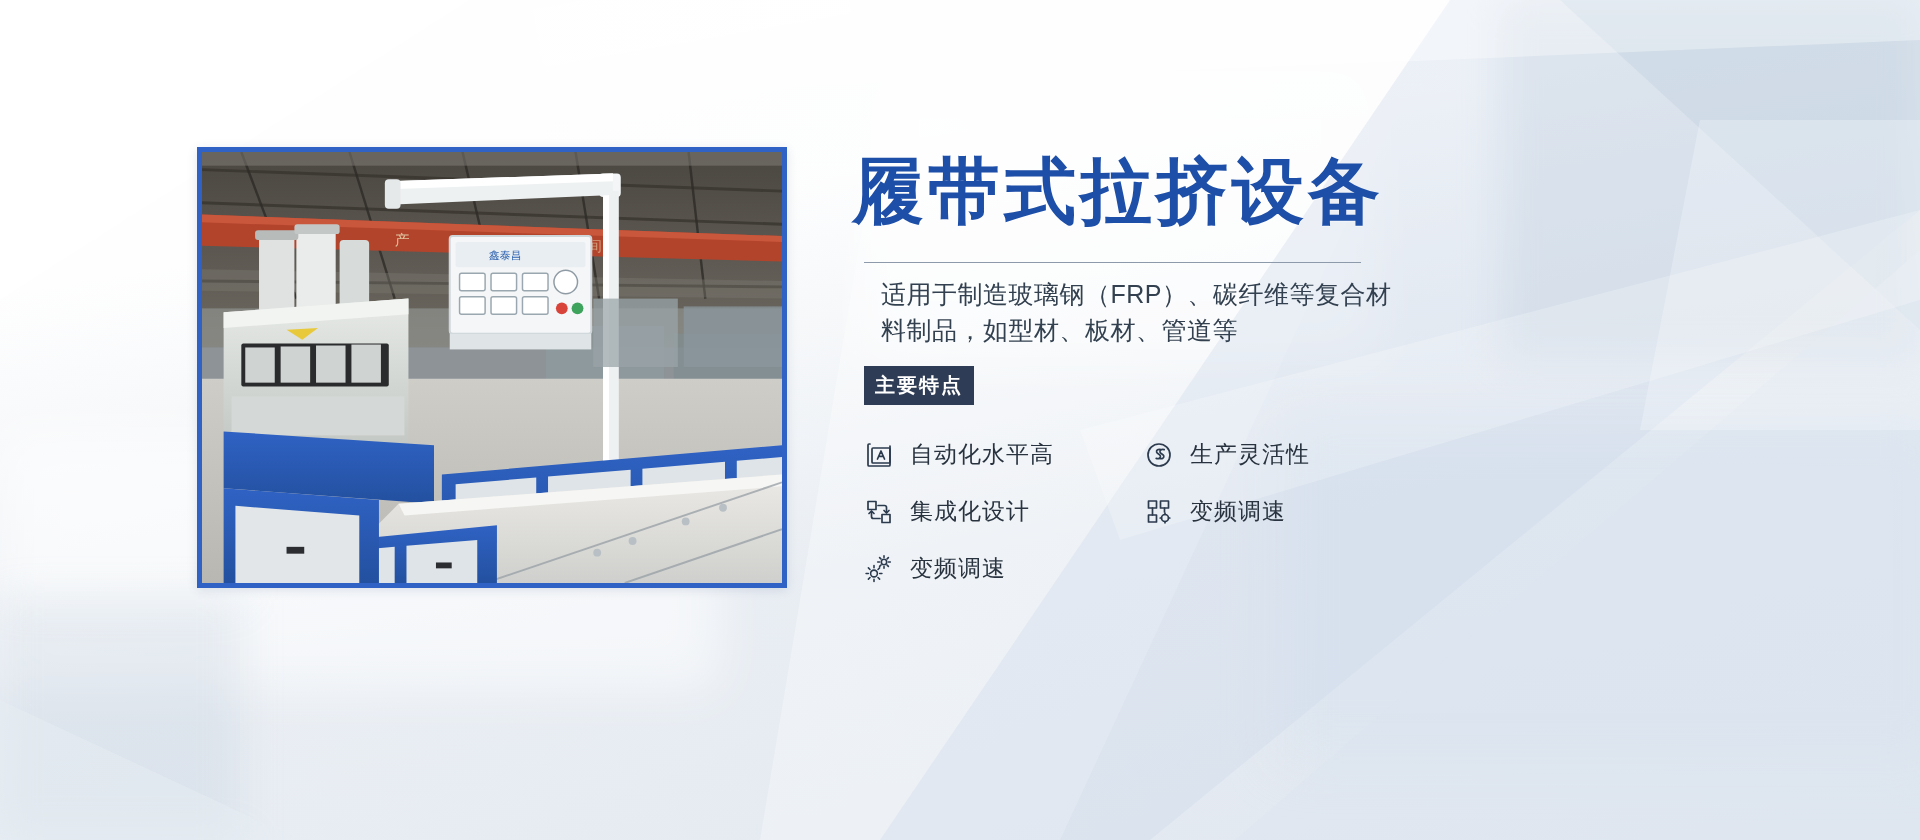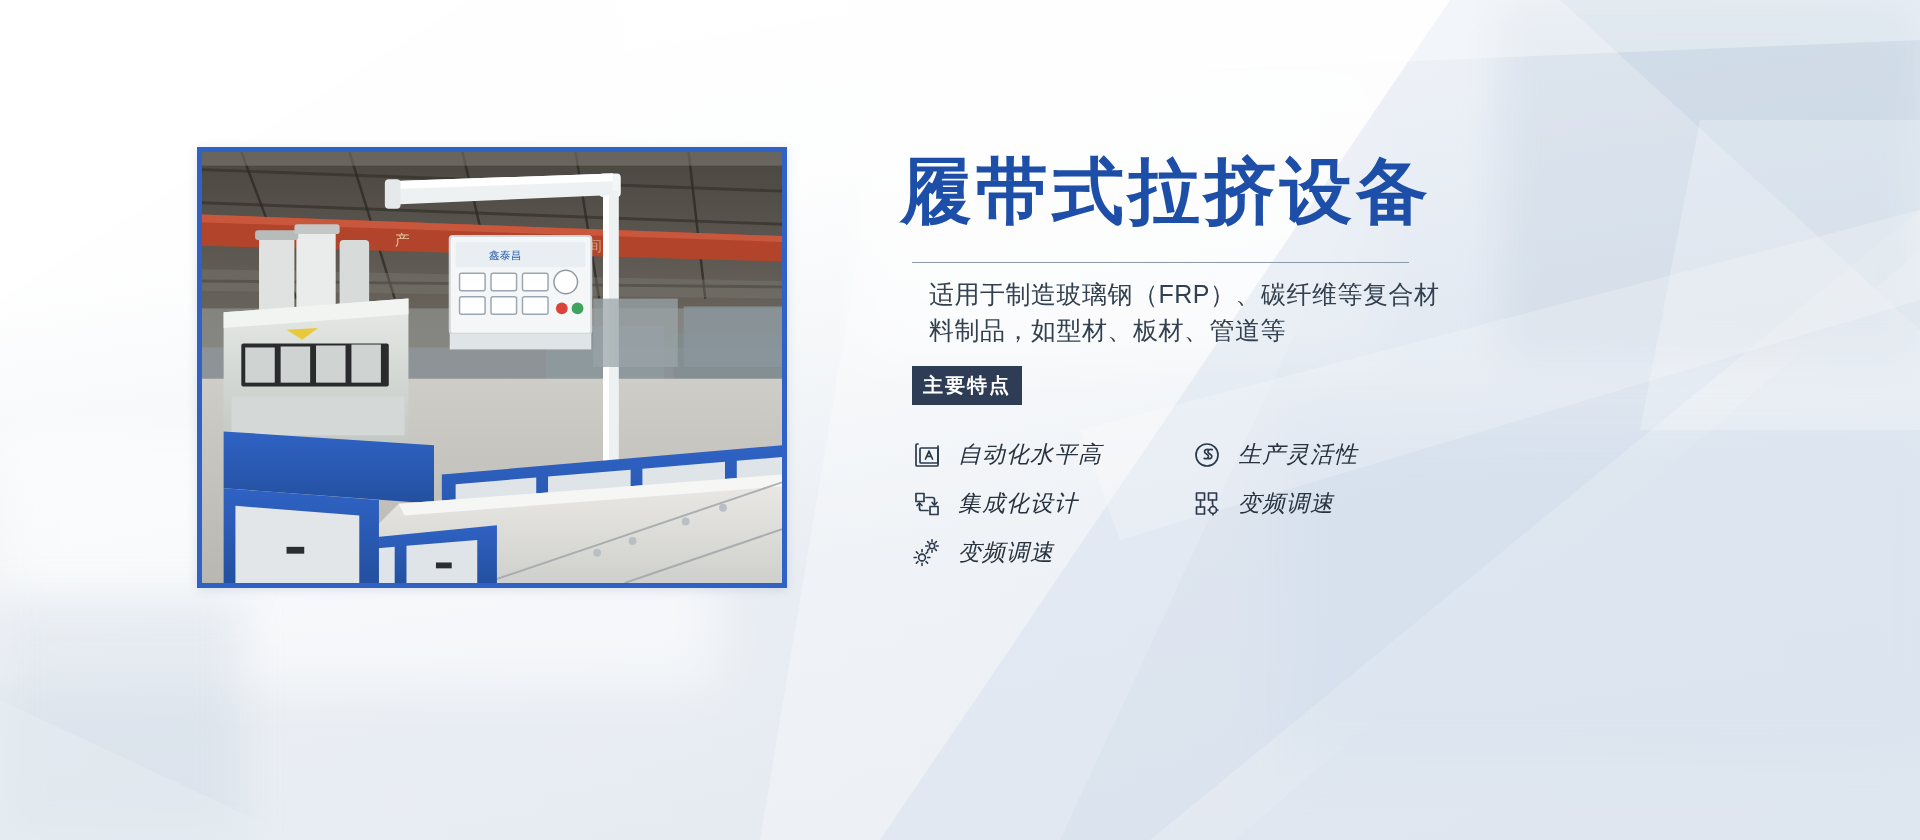--- a/index.html
+++ b/index.html
@@ -65,21 +65,21 @@
     background:#7d8691;
     overflow:hidden;
     box-shadow:0 2px 10px rgba(30,60,110,.12);
   }
   .photo-inner{ position:absolute; inset:0; overflow:hidden; }
   .photo-inner svg{ display:block; width:100%; height:100%; }
 
   
   .content{
     position:absolute;
-    left:900px; top:155px;
+    left:852px; top:155px;
     width:560px;
   }
   .headline{
     font-size:72px;
     line-height:1.02;
     font-weight:bold;
     color:#1e4fa8;
     letter-spacing:4px;
     white-space:nowrap;
     text-shadow:0 1px 0 rgba(255,255,255,.45);
@@ -110,22 +110,21 @@
     letter-spacing:2px;
     line-height:1;
   }
 
   
   .features{
     margin:34px 0 0 12px;
     width:520px;
     display:grid;
     grid-template-columns:280px 240px;
-    row-gap:18px;
-    font-style:italic;
+    row-gap:26px;
   }
   .feature{
     display:flex;
     align-items:center;
     gap:16px;
   }
   .feature .ficon{
     width:30px; height:30px;
     flex:0 0 30px;
     display:flex; align-items:center; justify-content:center;

